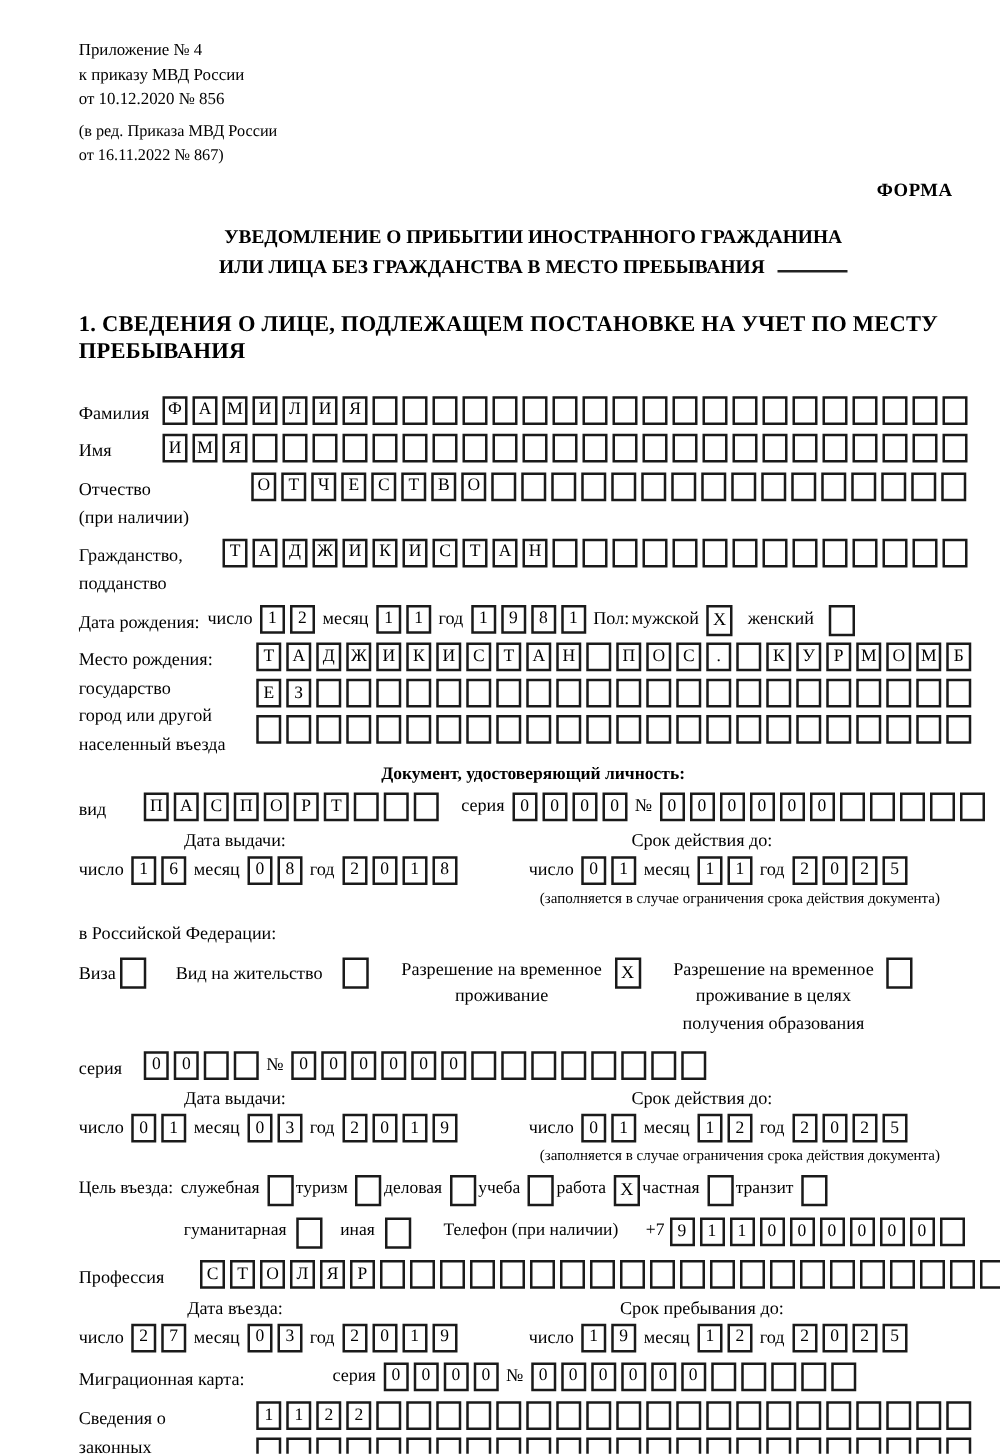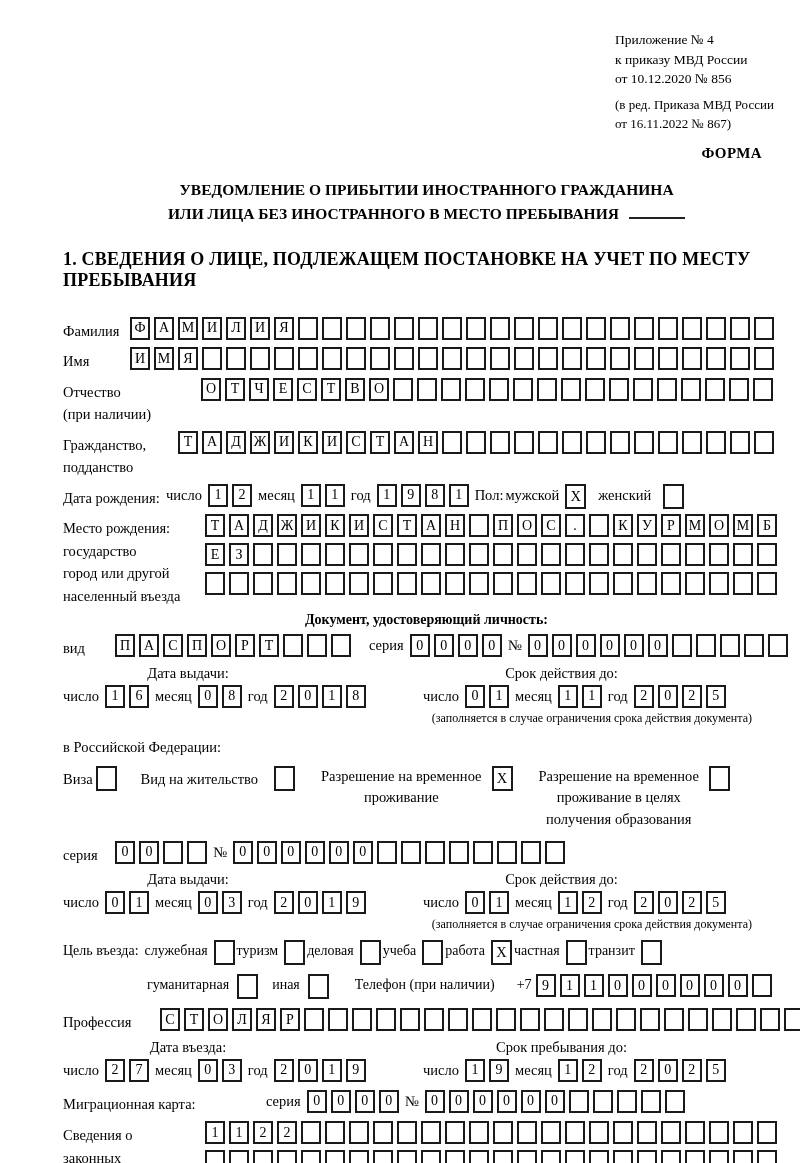--- a/index.html
+++ b/index.html
@@ -1,18 +1,18 @@
 <!DOCTYPE html>
 <html><head>
 <meta charset="utf-8">
 <style>
   html,body{margin:0;padding:0;background:#fff;}
   body{width:800px;height:1163px;color:#000;font-family:"Liberation Serif",serif;overflow:hidden;}
   .page{padding:30px 10px 0 63px;width:727px;}
-  .annex{margin-left:552px;font-size:13.5px;line-height:1.45;}
+  .annex{font-size:13.5px;line-height:1.45;}
   .annex .amend{margin-top:7px;}
   .forma{text-align:right;font-weight:bold;font-size:15px;margin:12px 28px 0 0;letter-spacing:.4px;}
   .title{text-align:center;font-weight:bold;font-size:15.5px;line-height:1.5;margin-top:16px;}
   .blank{display:inline-block;width:56px;border-bottom:2px solid #222;height:13px;margin-left:10px;}
   .sect{font-weight:bold;font-size:18px;margin-top:24px;letter-spacing:.2px;}
   .frm{margin-top:26px;font-size:14.5px;}
   .row{display:flex;align-items:flex-start;margin-bottom:5px;}
   .lbl{flex:0 0 auto;padding-top:3px;line-height:1.55;}
   .w67{width:67px;} .w138{width:138px;} .w115{width:115px;} .w142{width:142px;} .w52{width:52px;} .w150{width:157px;}
   .cells{display:flex;flex:0 0 auto;}
@@ -52,21 +52,21 @@
     <div>от 10.12.2020 № 856</div>
     <div class="amend amend-note">(в ред. Приказа МВД России</div>
     <div class="amend-note">от 16.11.2022 № 867)</div>
   </div>
 
   <div class="forma">ФОРМА</div>
 
   <div class="title">
     <div>УВЕДОМЛЕНИЕ О ПРИБЫТИИ ИНОСТРАННОГО ГРАЖДАНИНА</div>
     <div>
-      <span>ИЛИ ЛИЦА БЕЗ ИНОСТРАННОГО В МЕСТО ПРЕБЫВАНИЯ</span><span class="blank"></span>
+      <span>ИЛИ ЛИЦА БЕЗ ГРАЖДАНСТВА В МЕСТО ПРЕБЫВАНИЯ</span><span class="blank"></span>
     </div>
   </div>
 
   <div class="sect">1. СВЕДЕНИЯ О ЛИЦЕ, ПОДЛЕЖАЩЕМ ПОСТАНОВКЕ НА УЧЕТ ПО МЕСТУ ПРЕБЫВАНИЯ</div>
 
   <div class="frm">
 
     <div class="row">
       <div class="lbl w67">Фамилия</div>
       <div class="cells">

